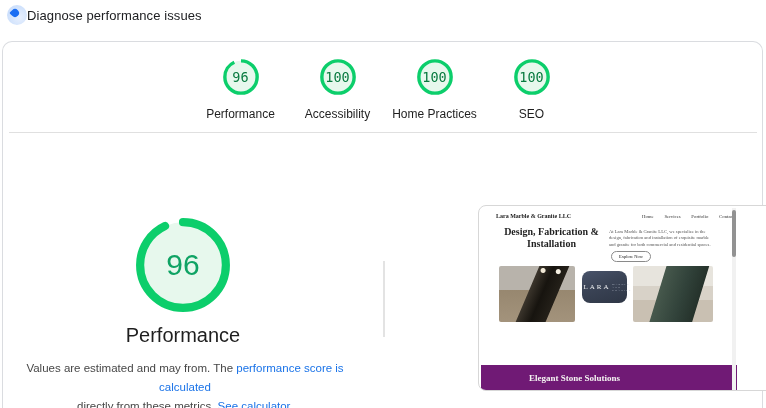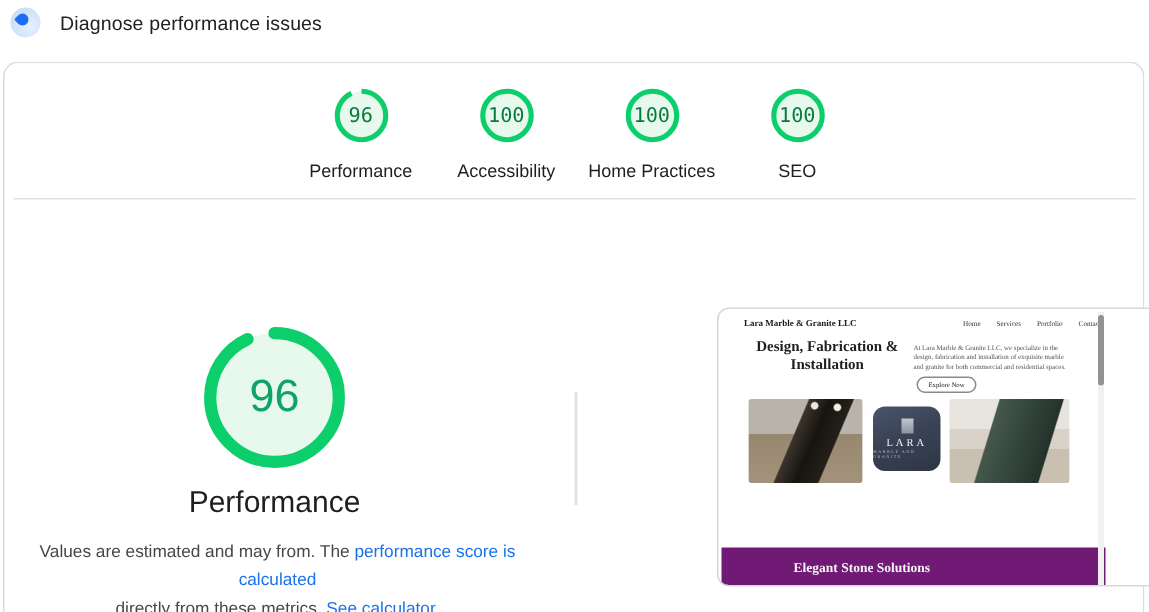--- a/index.html
+++ b/index.html
@@ -1,21 +1,21 @@
 <!DOCTYPE html>
 <html><head>
 <meta charset="utf-8">
 <style>
   * { margin:0; padding:0; box-sizing:border-box; }
   html,body { background:#fff; }
   body { font-family:"Liberation Sans", sans-serif; }
   #stage { position:relative; width:766px; height:408px; background:#fff; overflow:hidden; }
 
   
-  .psi-header { position:absolute; left:7px; top:5px; display:flex; align-items:center; gap:13px; }
+  .psi-header { position:absolute; left:7px; top:5px; display:flex; align-items:center; }
   .perf-icon { width:20px; height:20px; border-radius:50%;
     background:radial-gradient(circle at 62% 62%, #e8f0fe 0%, #d2e3fc 55%, #c2d8fb 100%);
     position:relative; }
   .perf-icon::after { content:""; position:absolute; left:4px; top:4px; width:8px; height:8px;
     border-radius:50% 50% 50% 12%; background:#1b6ef3; transform:rotate(45deg); }
   .psi-title { font-size:13px; color:#202124; letter-spacing:.1px; }
 
   
   .card { position:absolute; left:2px; top:41px; width:761px; height:372px;
     background:#fff; border:1px solid #dadce0; border-bottom:none; border-radius:10px 10px 0 0; }
@@ -60,23 +60,23 @@
     border:0.5px solid #8a8a8a; border-radius:6px; display:flex; align-items:center; justify-content:center;
     font-size:4.5px; color:#222; background:#fff; }
   .hero-img { position:absolute; border-radius:2px; }
   .img-kitchen-dark { left:20px; top:60px; width:76px; height:56px;
     background-color:#a99e90;
     background-image:
       radial-gradient(circle at 78% 10%, #f5efe2 0 2px, transparent 3px),
       radial-gradient(circle at 58% 8%, #f0e8d6 0 2px, transparent 3px),
       linear-gradient(113deg, transparent 40%, #3a342b 41%, #17140f 55%, #242019 70%, transparent 71%),
       linear-gradient(180deg, #b8b3ab 0 42%, #97876f 42%, #a3937c 100%); }
-  .lara-card { left:103px; top:65px; width:45px; height:43px; border-radius:8px;
+  .lara-card { left:103px; top:65px; width:45px; height:32px; border-radius:8px;
     background:linear-gradient(160deg, #49536a 0%, #3a4355 45%, #2e3645 100%);
-    display:flex; flex-direction:column; align-items:center; justify-content:center; gap:1.5px; }
+    display:flex; flex-direction:row; align-items:center; justify-content:flex-start; gap:1.5px; }
   .lara-mark { width:8px; height:10px; background:linear-gradient(180deg,#d8dce3,#9aa2b0); opacity:.85; }
   .lara-text { font-size:7px; letter-spacing:2px; color:#f2f3f5; }
   .lara-sub { font-size:2.8px; letter-spacing:1px; color:#aeb6c4; }
   .img-green-island { left:154px; top:60px; width:80px; height:56px;
     background-color:#d6d0c6;
     background-image:
       linear-gradient(107deg, transparent 34%, #46584c 35%, #31423a 60%, #25322b 78%, transparent 79%),
       linear-gradient(180deg, #e7e4dd 0 36%, #d8d2c8 36% 60%, #c9c0b2 60%); }
   .dark-section { position:absolute; left:2px; top:122px; width:256px; height:62px; background:#701a75;margin-top:37px; }
   .dark-title { position:absolute; left:48px; top:8px; font-size:9px; font-weight:bold; color:#f5f4f2; }

